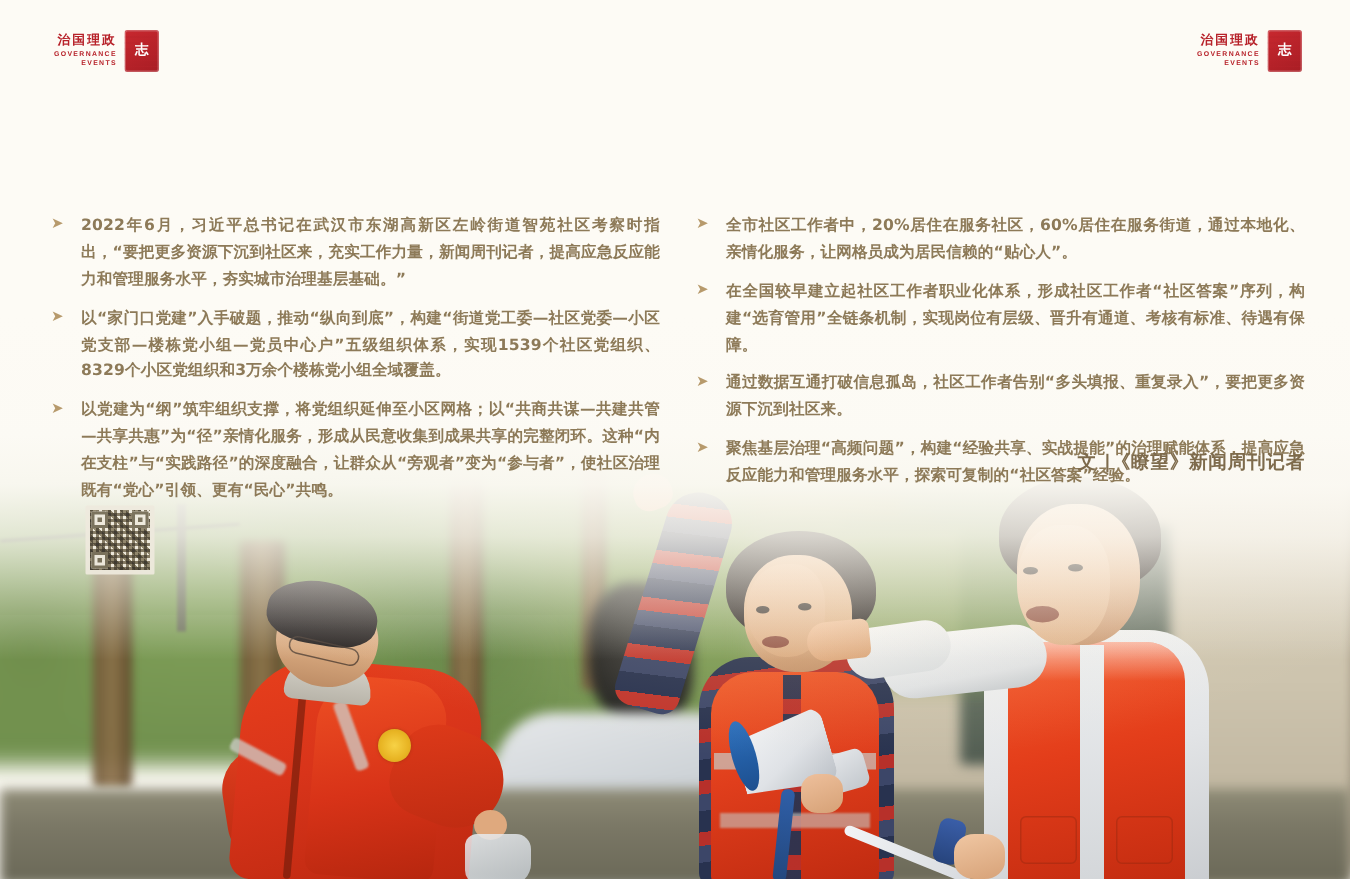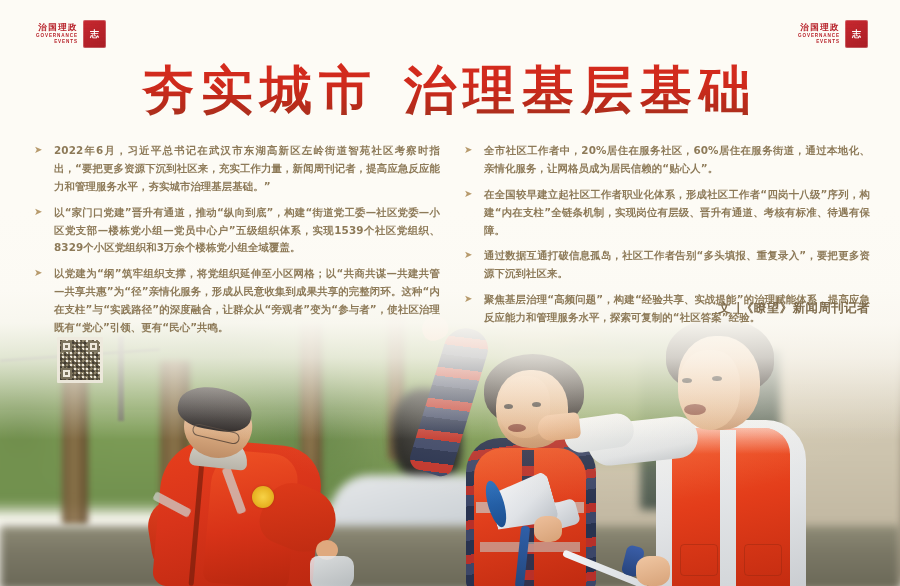--- a/index.html
+++ b/index.html
@@ -534,47 +534,46 @@
 
   <div class="logo logo-r">
     <div class="logo-txt">
       <span class="logo-cn">治国理政</span>
       <span class="logo-en">GOVERNANCE</span>
       <span class="logo-en2">EVENTS</span>
     </div>
     <div class="logo-seal">志</div>
   </div>
 
-  <div class="headline"><span>夯实城市</span><span class="gap"></span><span>治理基层基础</span></div>
 
   <div class="cols">
 
     <div class="col">
       <div class="bullet-row">
         <span class="bullet-ico">➤</span>
         <span class="bullet-txt">2022年6月，习近平总书记在武汉市东湖高新区左岭街道智苑社区考察时指出，“要把更多资源下沉到社区来，充实工作力量，新闻周刊记者，提高应急反应能力和管理服务水平，夯实城市治理基层基础。”</span>
       </div>
       <div class="bullet-row">
         <span class="bullet-ico">➤</span>
-        <span class="bullet-txt">以“家门口党建”晋升有通道，推动“纵向到底”，构建“街道党工委—社区党委—小区党支部—楼栋党小组—党员中心户”五级组织体系，实现1539个社区党组织、8329个小区党组织和3万余个楼栋党小组全域覆盖。</span>
+        <span class="bullet-txt">以“家门口党建”入手破题，推动“纵向到底”，构建“街道党工委—社区党委—小区党支部—楼栋党小组—党员中心户”五级组织体系，实现1539个社区党组织、8329个小区党组织和3万余个楼栋党小组全域覆盖。</span>
       </div>
       <div class="bullet-row">
         <span class="bullet-ico">➤</span>
         <span class="bullet-txt">以党建为“纲”筑牢组织支撑，将党组织延伸至小区网格；以“共商共谋—共建共管—共享共惠”为“径”亲情化服务，形成从民意收集到成果共享的完整闭环。这种“内在支柱”与“实践路径”的深度融合，让群众从“旁观者”变为“参与者”，使社区治理既有“党心”引领、更有“民心”共鸣。</span>
       </div>
     </div>
 
     <div class="col">
       <div class="bullet-row">
         <span class="bullet-ico">➤</span>
         <span class="bullet-txt">全市社区工作者中，20%居住在服务社区，60%居住在服务街道，通过本地化、亲情化服务，让网格员成为居民信赖的“贴心人”。</span>
       </div>
       <div class="bullet-row">
         <span class="bullet-ico">➤</span>
-        <span class="bullet-txt">在全国较早建立起社区工作者职业化体系，形成社区工作者“四岗十八级”序列，构建“内在支柱”全链条机制，实现岗位有层级、晋升有通道、考核有标准、待遇有保障。</span>
+        <span class="bullet-txt">在全国较早建立起社区工作者职业化体系，形成社区工作者“社区答案”序列，构建“选育管用”全链条机制，实现岗位有层级、晋升有通道、考核有标准、待遇有保障。</span>
       </div>
       <div class="bullet-row">
         <span class="bullet-ico">➤</span>
         <span class="bullet-txt">通过数据互通打破信息孤岛，社区工作者告别“多头填报、重复录入”，要把更多资源下沉到社区来。</span>
       </div>
       <div class="bullet-row">
         <span class="bullet-ico">➤</span>
         <span class="bullet-txt">聚焦基层治理“高频问题”，构建“经验共享、实战提能”的治理赋能体系，提高应急反应能力和管理服务水平，探索可复制的“社区答案”经验。</span>
       </div>
     </div>

